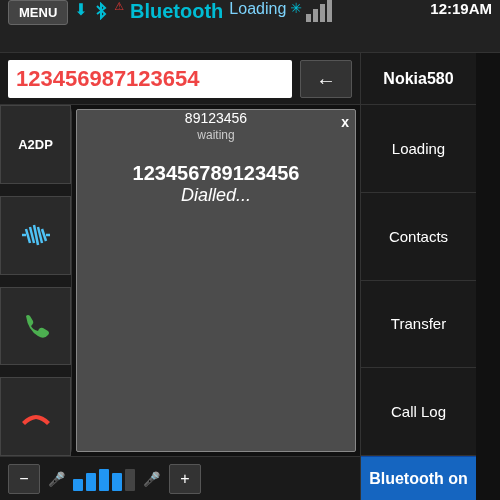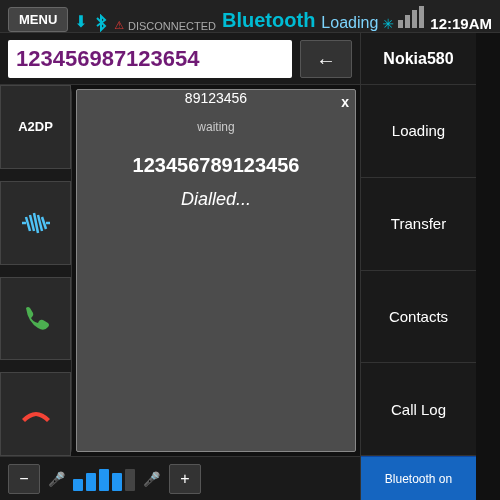--- a/index.html
+++ b/index.html
@@ -12,24 +12,24 @@
     }
     .screen {
       width: 500px;
       height: 500px;
       background: #111;
       display: flex;
       flex-direction: column;
     }
     
     .top-bar {
-      height: 33px;
+      height: 53px;
       background: #222;
       display: flex;
-      align-items: flex-end;
+      align-items: flex-start;
       padding: 0 8px;
       border-bottom: 1px solid #333;
       flex-shrink: 0;
     }
     .menu-btn {
       background: #444;
       color: #fff;
       border: 1px solid #666;
       padding: 4px 10px;
       font-size: 13px;
@@ -100,21 +100,21 @@
       align-items: center;
       height: 52px;
       background: #1a1a1a;
       border-bottom: 1px solid #333;
       padding: 0 8px;
       gap: 8px;
     }
     .dial-number {
       flex: 1;
       background: #fff;
-      color: #701a75;
+      color: #ef4444;
       font-size: 22px;
       font-weight: bold;
       padding: 6px 8px;
       border-radius: 2px;
       height: 38px;
       display: flex;
       align-items: center;
     }
     .backspace-btn {
       background: #333;
@@ -197,34 +197,33 @@
     .popup-caller {
       text-align: center;
       color: #fff;
       font-size: 14px;
       margin-top: 0;
     }
     .popup-status {
       text-align: center;
       color: #ccc;
       font-size: 12px;
-      margin-top: 14px;
+      margin-top: 2px;
     }
     .popup-number {
       text-align: center;
       color: #fff;
       font-size: 20px;
       margin-top: 20px;
       font-weight: bold;
     }
     .popup-label {
       text-align: center;
       color: #fff;
       font-size: 18px;
-      margin-top: 12px;
       font-style: italic;
     }
 
     
     .bottom-bar {
       height: 44px;
       background: #1a1a1a;
       border-top: 1px solid #333;
       display: flex;
       align-items: center;
@@ -314,22 +313,22 @@
       color: #fff;
       font-size: 15px;
       border-bottom: 1px solid #333;
       cursor: pointer;
       background: #1a1a1a;
     }
     .bluetooth-on-btn {
       height: 44px;
       background: #1565c0;
       color: #fff;
-      font-size: 12px;
-      font-weight: normal;
+      font-size: 16px;
+      font-weight: bold;
       display: flex;
       align-items: center;
       justify-content: center;
       cursor: pointer;
       border-top: 1px solid #0d47a1;
     }
 
     
     .signal-svg { display:inline-block; vertical-align:middle; }
   </style>
@@ -340,21 +339,20 @@
 
   <div class="top-bar">
     <button class="menu-btn">MENU</button>
     <span class="bt-icon">⬇
       <svg width="14" height="18" viewBox="0 0 14 18" style="vertical-align:middle;margin-left:2px;">
         <polyline points="3,4 11,12 7,16 7,2 11,6 3,12" fill="none" stroke="#00bcd4" stroke-width="2"></polyline>
       </svg>
     </span>
     <span class="disconnected-area">
       <span class="disc-icon">⚠</span>
-      <span class="disconnected-text">DISCONNECTED</span>
     </span>
     <span class="bluetooth-label">Bluetooth</span>
     <span class="loading-text">Loading</span>
     <span class="spinner">✳</span>
     <span class="signal-svg">
       <svg width="26" height="22" viewBox="0 0 26 22">
         <rect x="0" y="14" width="5" height="8" fill="#999"></rect>
         <rect x="7" y="9" width="5" height="13" fill="#999"></rect>
         <rect x="14" y="4" width="5" height="18" fill="#999"></rect>
         <rect x="21" y="0" width="5" height="22" fill="#999"></rect>
@@ -423,21 +421,21 @@
         <span class="mic-right">🎤</span>
         <div class="vol-plus">+</div>
       </div>
 
     </div>
 
     <div class="right-panel">
       <div class="device-name">Nokia580</div>
       <div class="right-menu">
         <div class="right-menu-item">Loading</div>
+        <div class="right-menu-item">Contacts</div>
         <div class="right-menu-item">Transfer</div>
-        <div class="right-menu-item">Contacts</div>
         <div class="right-menu-item">Call Log</div>
       </div>
       <div class="bluetooth-on-btn">Bluetooth on</div>
     </div>
 
   </div>
 </div>
 
 </body></html>

